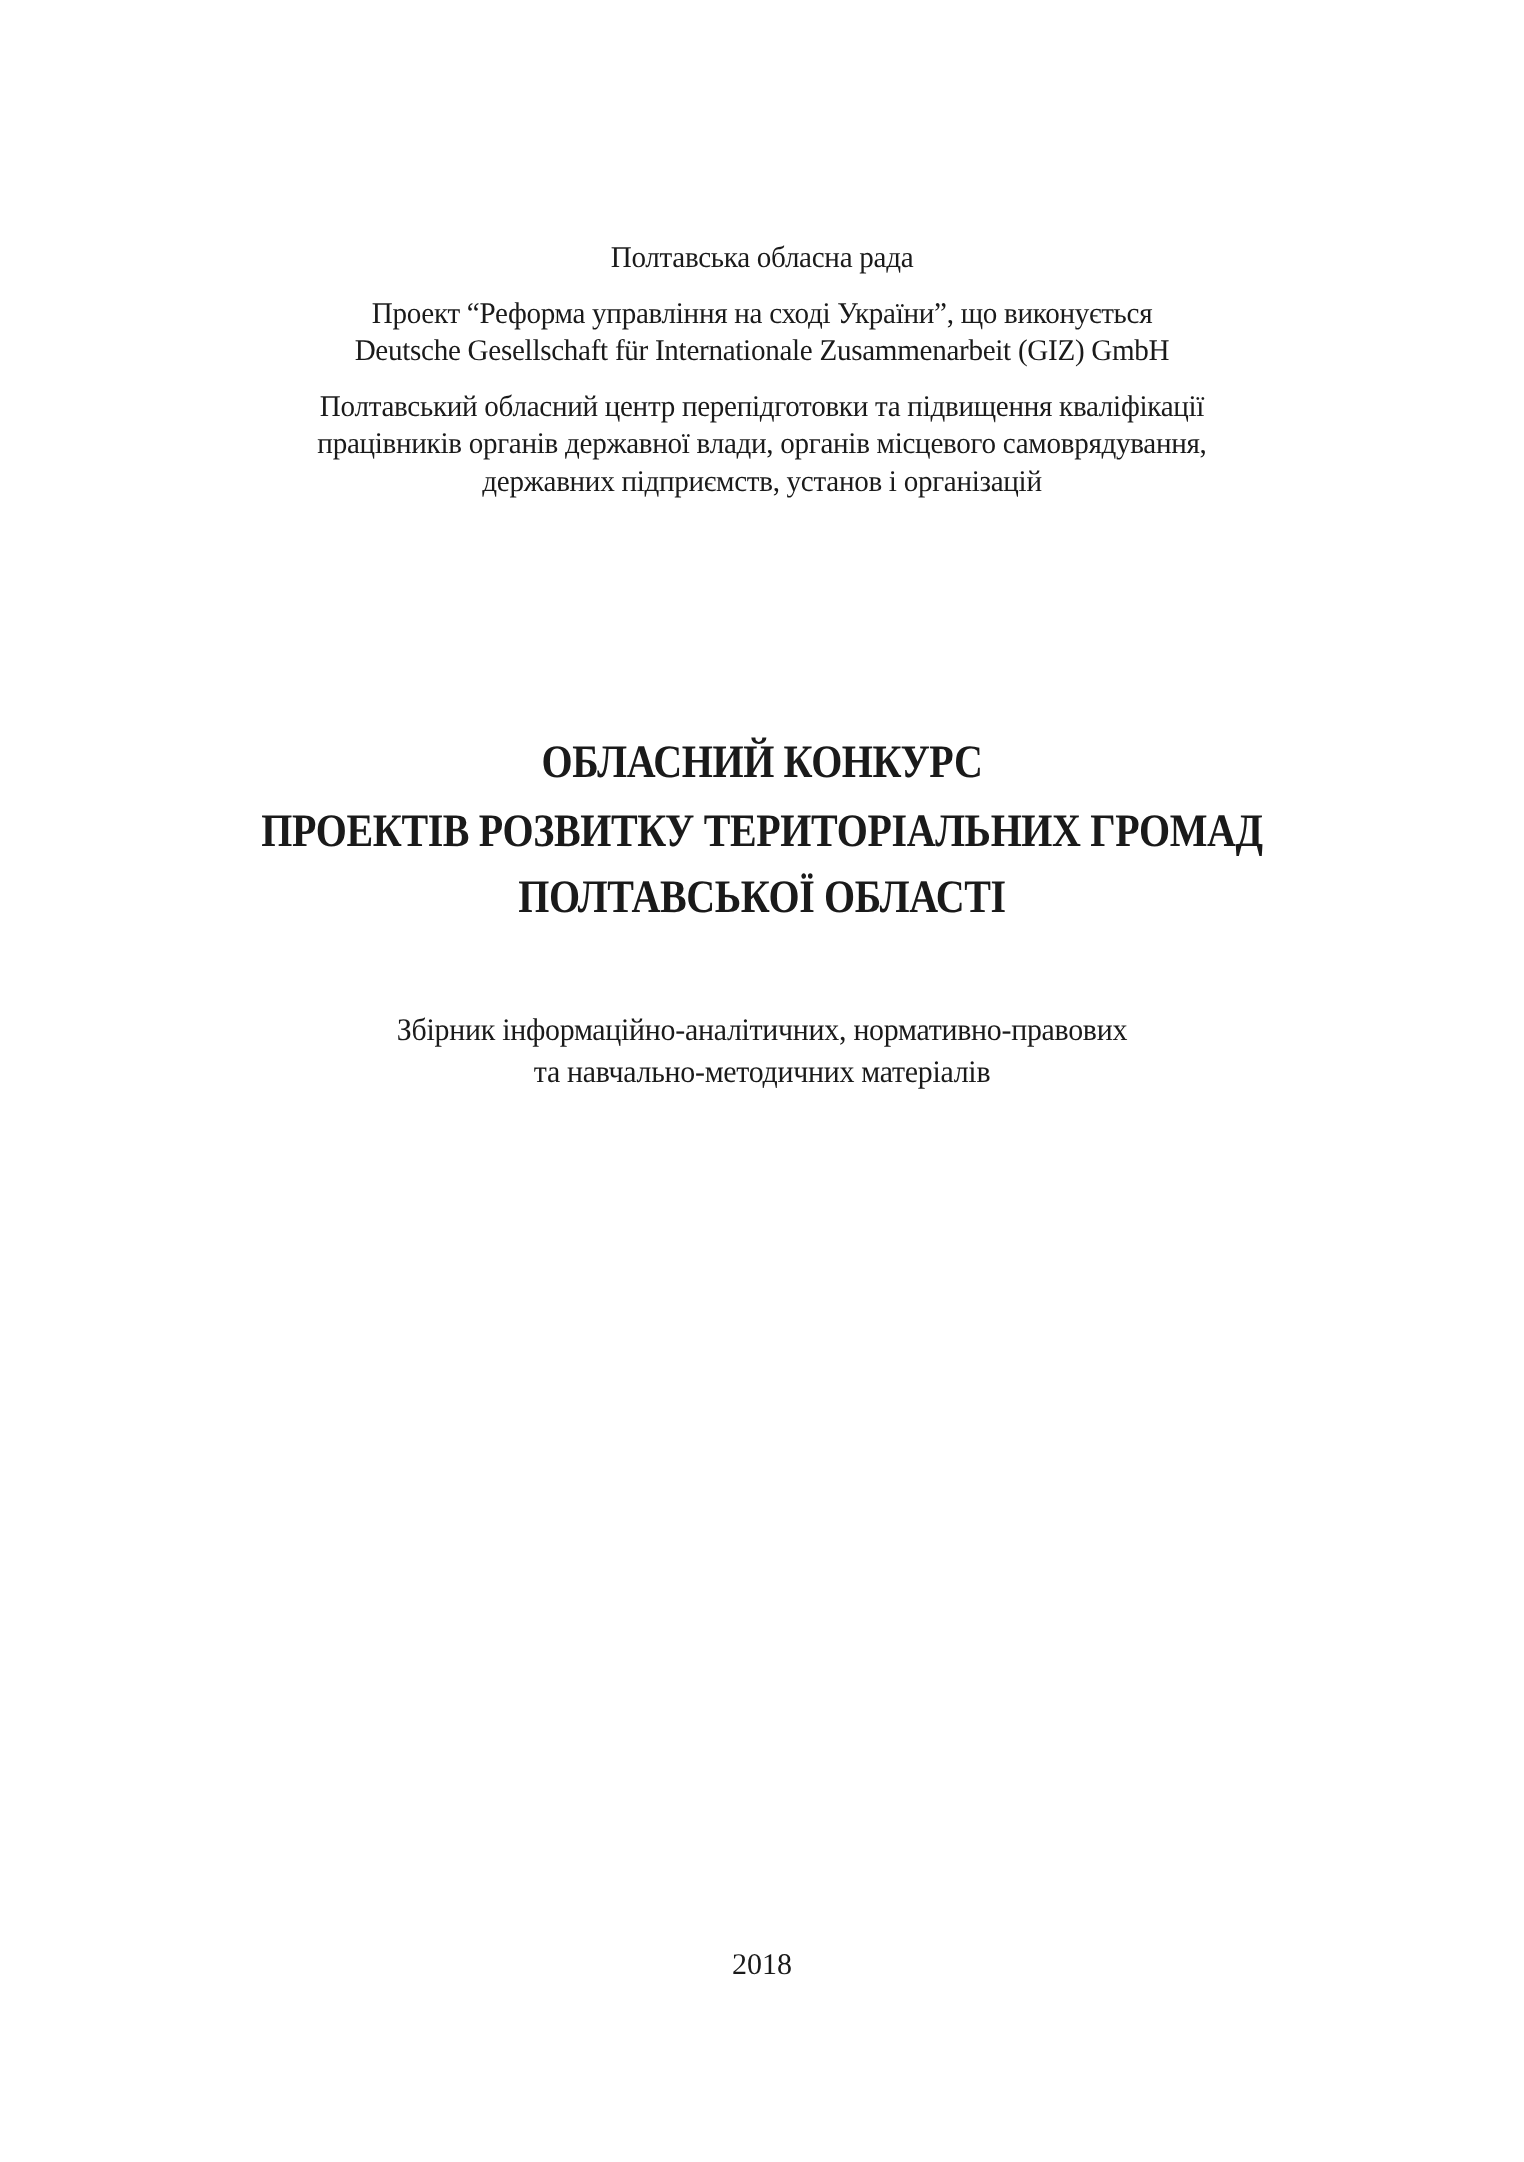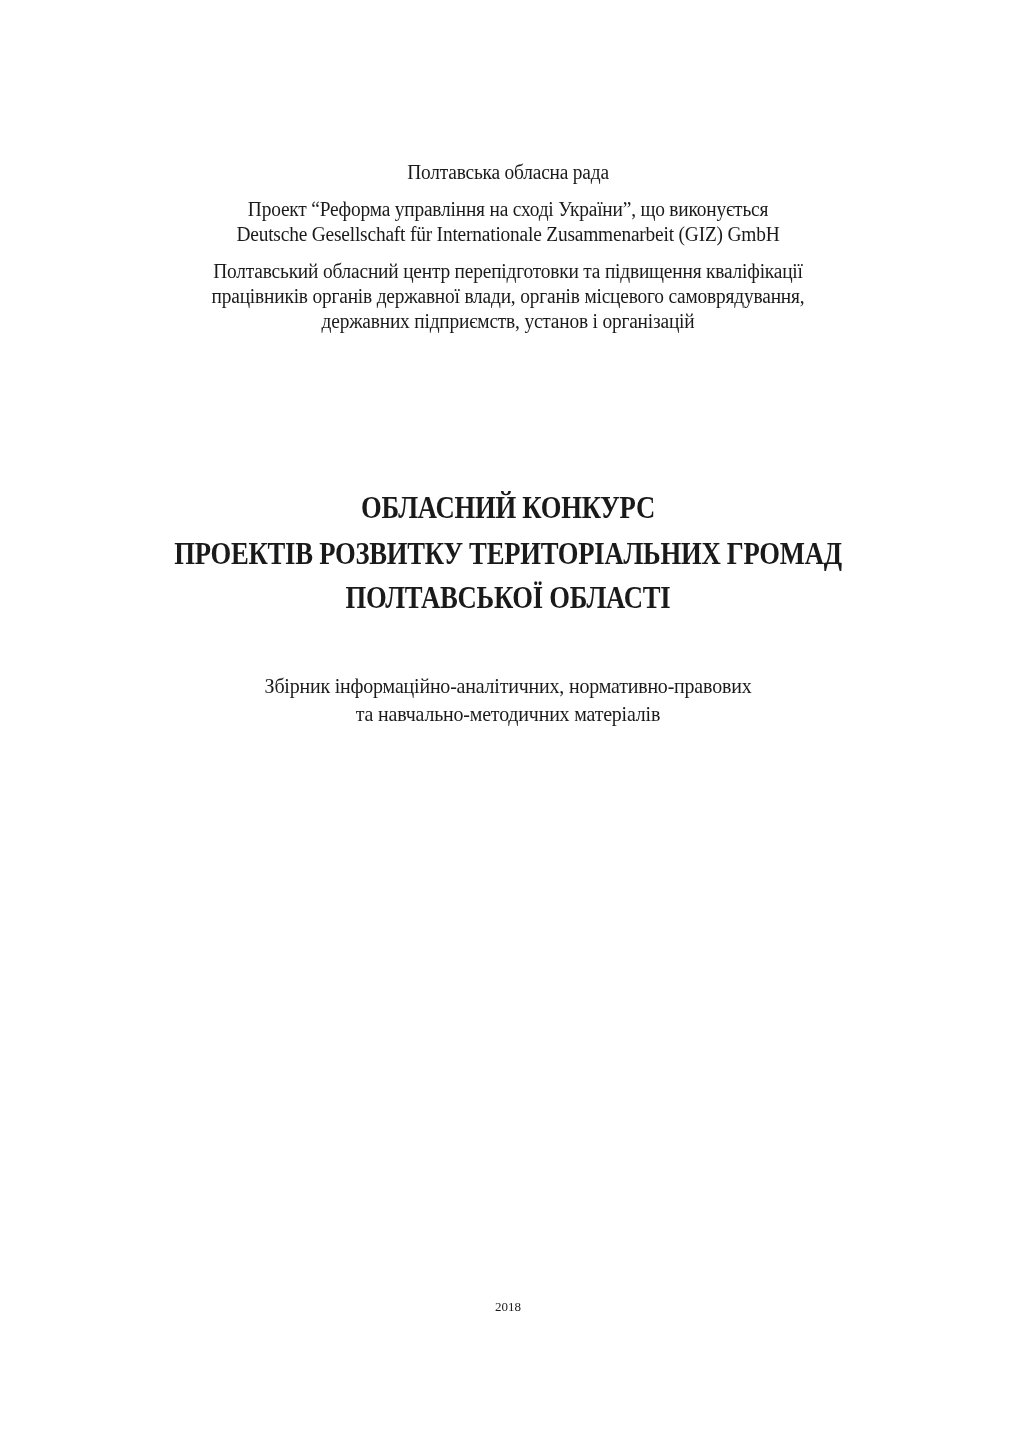--- a/index.html
+++ b/index.html
@@ -43,21 +43,21 @@
       transform: scaleX(0.86);
       transform-origin: center;
     }
     .subtitle {
       font-size: 21px;
       letter-spacing: -0.2px;
       transform: scaleX(0.95);
       transform-origin: center;
     }
     .year {
-      font-size: 13px;
+      font-size: 20px;
     }
   </style>
 </head>
 <body>
 
 <div class="page">
 
   <div class="line org" style="top:162px;">Полтавська обласна рада</div>
 
   <div class="line org" style="top:199px;">Проект “Реформа управління на сході України”, що виконується</div>

